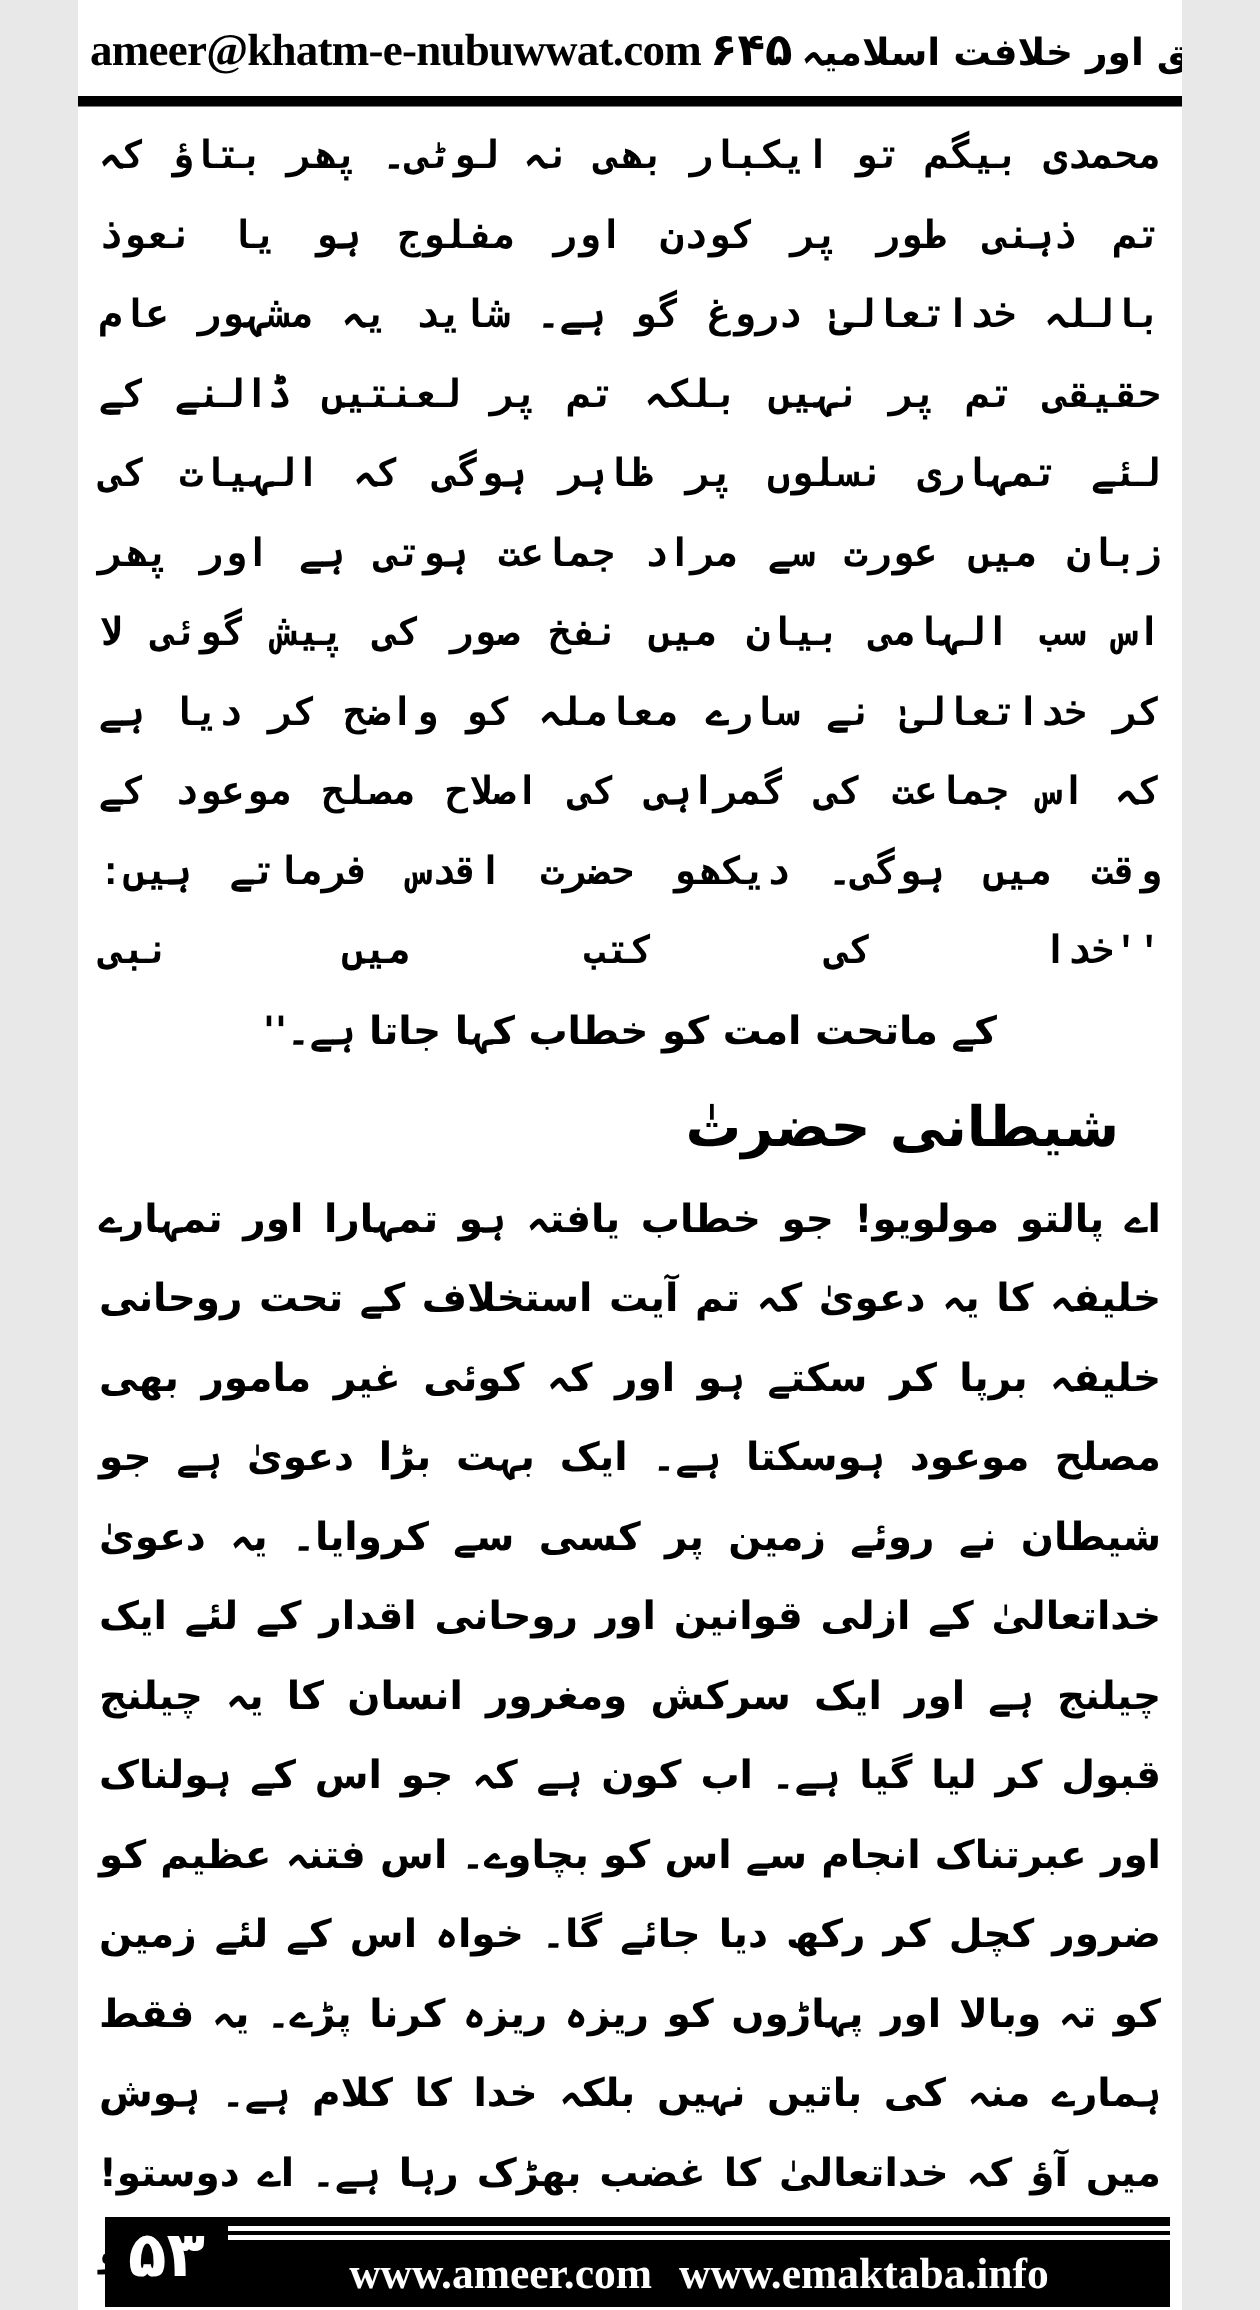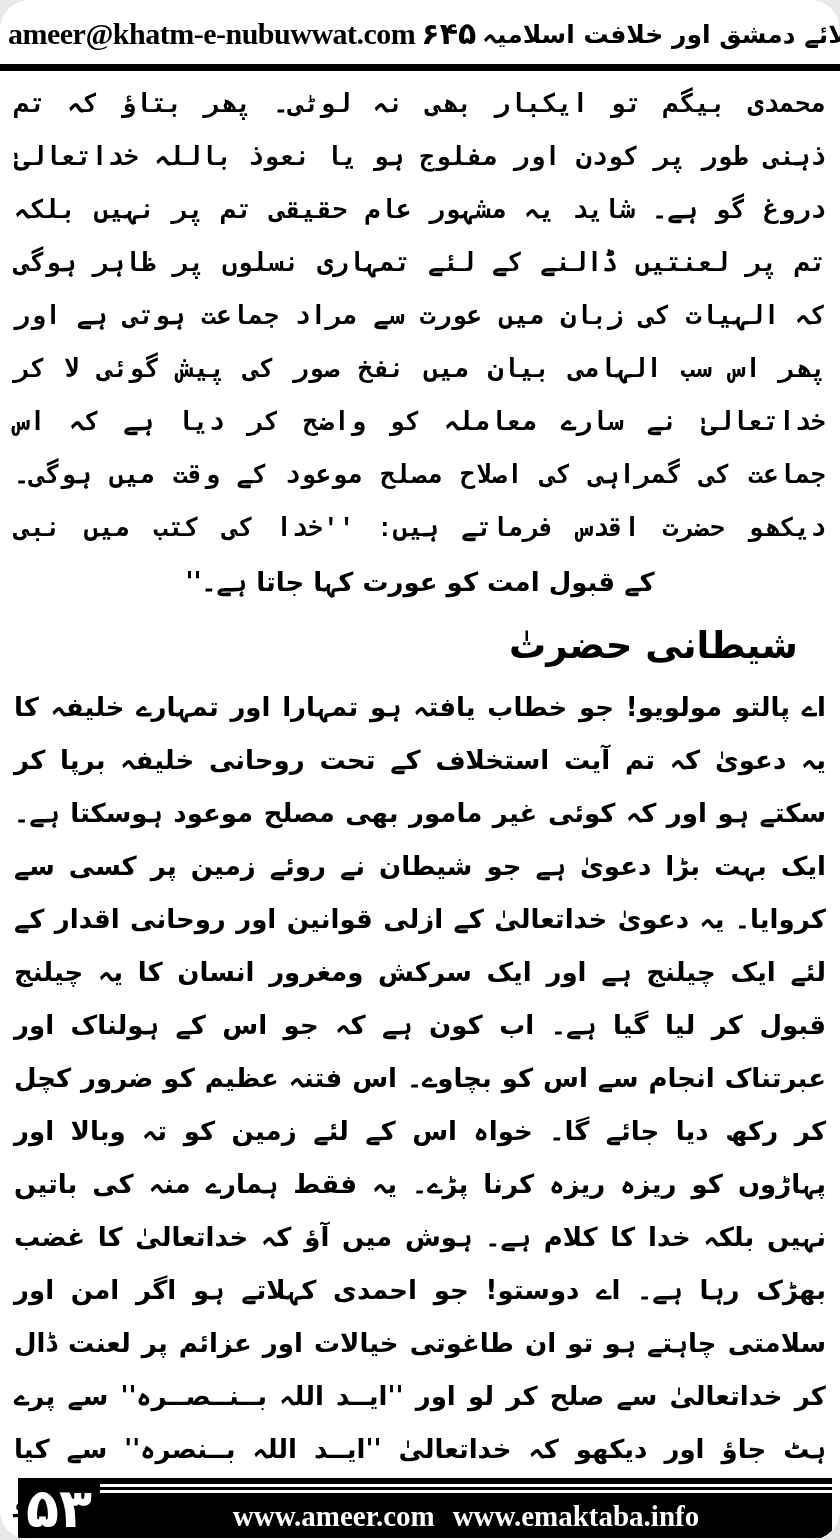--- a/index.html
+++ b/index.html
@@ -1,25 +1,24 @@
 <!DOCTYPE html>
 <html lang="ur"><head>
 <meta charset="utf-8">
 <style>
   html, body { margin: 0; padding: 0; background: #e8e8e8; }
   .page {
     position: relative;
-    width: 840px;
+    width: 736px;
     height: 1540px;
     margin: 0 auto;
     background: #ffffff;
     color: #000000;
     overflow: hidden;
     font-family: "DejaVu Sans", sans-serif;
-    border-radius: 30px;
   }
   
   .header {
     display: flex;
     align-items: center;
     justify-content: space-between;
     padding: 10px 10px 0 8px;
     direction: ltr;
     height: 58px;
     box-sizing: border-box;
@@ -83,24 +82,24 @@
     direction: ltr;
     padding: 0 8px 2px 18px;
     box-sizing: border-box;
     align-items: stretch;
   }
   .pageno-box {
     flex: 0 0 82px;
     background: #000;
     color: #fff;
     display: flex;
-    align-items: center;
+    align-items: flex-start;
     justify-content: center;
     font-weight: bold;
-    font-size: 54px;
+    font-size: 42px;
     direction: rtl;
   }
   .links-bar {
     flex: 1 1 auto;
     background: #000;
     display: flex;
     flex-direction: column;
     min-width: 0;
   }
   .dbl-rule {
@@ -133,21 +132,21 @@
   <header class="header">
     <span class="email">ameer@khatm-e-nubuwwat.com</span>
     <span class="page-num">۶۴۵</span>
     <span class="header-title">احتساب جلد۶۰/بلائے دمشق اور خلافت اسلامیہ</span>
   </header>
 
   <div class="rule"></div>
 
   <main class="body-text">
     <p class="para flush-last">محمدی بیگم تو ایکبار بھی نہ لوٹی۔ پھر بتاؤ کہ تم ذہنی طور پر کودن اور مفلوج ہو یا نعوذ باللہ خداتعالیٰ دروغ گو ہے۔ شاید یہ مشہور عام حقیقی تم پر نہیں بلکہ تم پر لعنتیں ڈالنے کے لئے تمہاری نسلوں پر ظاہر ہوگی کہ الہیات کی زبان میں عورت سے مراد جماعت ہوتی ہے اور پھر اس سب الہامی بیان میں نفخ صور کی پیش گوئی لا کر خداتعالیٰ نے سارے معاملہ کو واضح کر دیا ہے کہ اس جماعت کی گمراہی کی اصلاح مصلح موعود کے وقت میں ہوگی۔ دیکھو حضرت اقدس فرماتے ہیں: ''خدا کی کتب میں نبی</p>
-    <p class="para quote-line">کے قبول امت کو عورت کہا جاتا ہے۔''</p>
+    <p class="para quote-line">کے ماتحت امت کو خطاب کہا جاتا ہے۔''</p>
     <h2 class="heading">شیطانی حضرتٰ</h2>
     <p class="para">اے پالتو مولویو! جو خطاب یافتہ ہو تمہارا اور تمہارے خلیفہ کا یہ دعویٰ کہ تم آیت استخلاف کے تحت روحانی خلیفہ برپا کر سکتے ہو اور کہ کوئی غیر مامور بھی مصلح موعود ہوسکتا ہے۔ ایک بہت بڑا دعویٰ ہے جو شیطان نے روئے زمین پر کسی سے کروایا۔ یہ دعویٰ خداتعالیٰ کے ازلی قوانین اور روحانی اقدار کے لئے ایک چیلنج ہے اور ایک سرکش ومغرور انسان کا یہ چیلنج قبول کر لیا گیا ہے۔ اب کون ہے کہ جو اس کے ہولناک اور عبرتناک انجام سے اس کو بچاوے۔ اس فتنہ عظیم کو ضرور کچل کر رکھ دیا جائے گا۔ خواہ اس کے لئے زمین کو تہ وبالا اور پہاڑوں کو ریزہ ریزہ کرنا پڑے۔ یہ فقط ہمارے منہ کی باتیں نہیں بلکہ خدا کا کلام ہے۔ ہوش میں آؤ کہ خداتعالیٰ کا غضب بھڑک رہا ہے۔ اے دوستو! جو احمدی کہلاتے ہو اگر امن اور سلامتی چاہتے ہو تو ان طاغوتی خیالات اور عزائم پر لعنت ڈال کر خداتعالیٰ سے صلح کر لو اور ''ایــد اللہ بــنــصــرہ'' سے پرے ہٹ جاؤ اور دیکھو کہ خداتعالیٰ ''ایــد اللہ بــنصرہ'' سے کیا سلوک کرتا ہے۔ جہاں تک دلائل اور خبردار کرنے کا کام تھا وہ تو ہم نے کر دیا۔ مگر ہم تقدیر کے نوشتوں کو نہیں بدل سکتے اور ان بدبختوں کا مداوا نہیں کر سکتے جن کے لئے ہلاکت اور گمراہی مقدر ہو......</p>
 
   </main>
 
   <footer class="footer">
     <div class="pageno-box">
       <span>۵۳</span>
     </div>
     <div class="links-bar">

